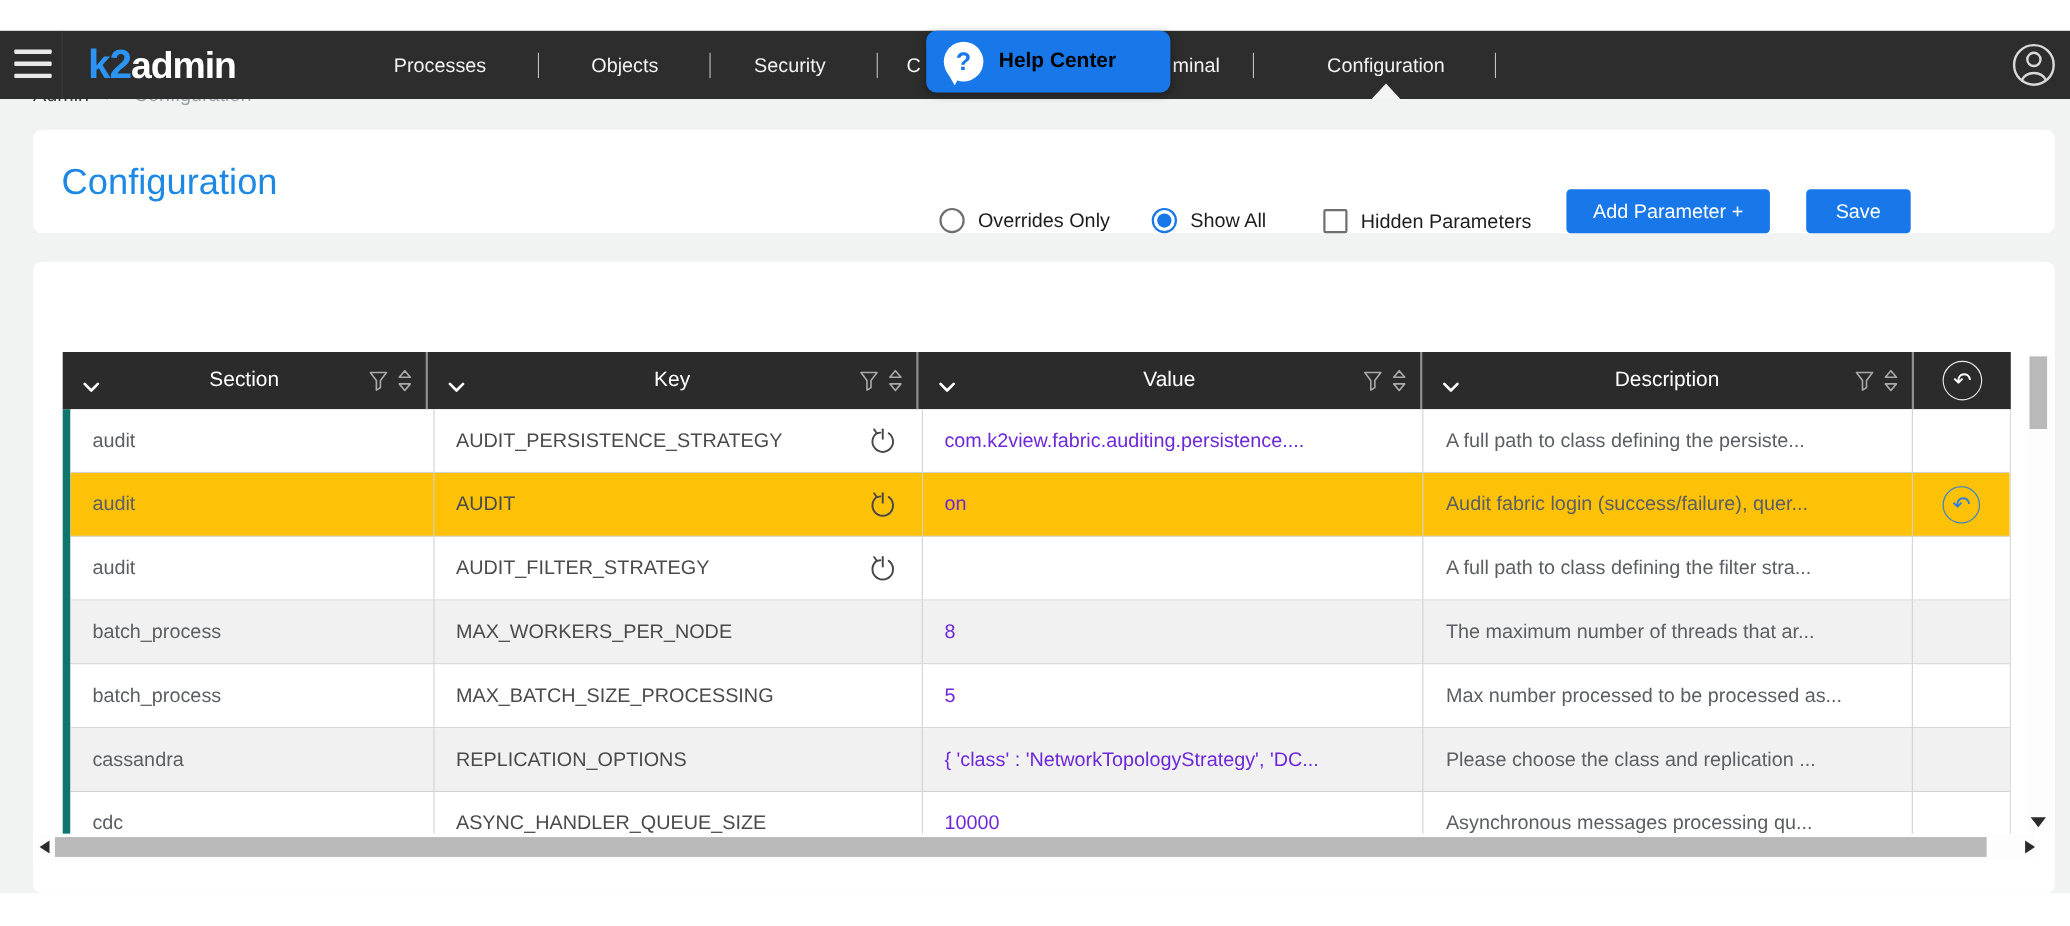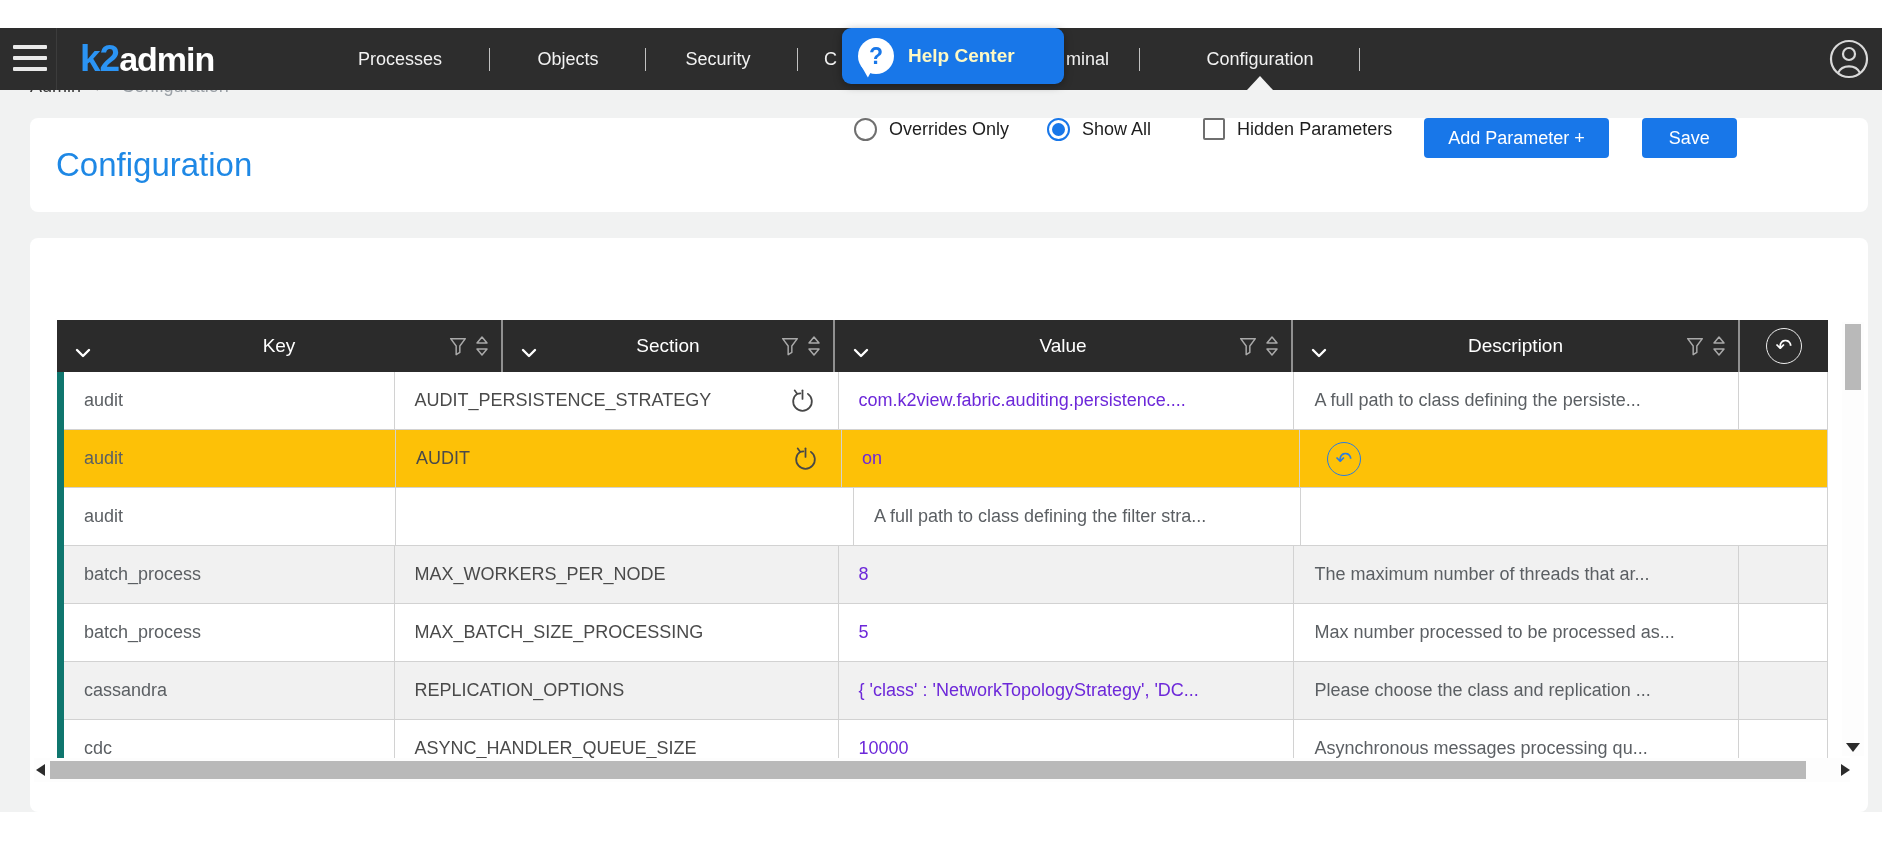--- a/index.html
+++ b/index.html
@@ -18,35 +18,35 @@
   .nav-item { position:absolute; top:0; height:62px; line-height:62px; color:#f2f2f2; font-size:18px; cursor:pointer; white-space:nowrap; }
   .nav-item.centered { transform:translateX(-50%); }
   .nav-pipe { position:absolute; top:20px; width:1px; height:23px; background:#dcdcdc; opacity:.85; }
   .notch { position:absolute; top:48px; width:0; height:0; border-left:13px solid transparent; border-right:13px solid transparent; border-bottom:14px solid #f4f4f4; }
   .help-badge { position:absolute; left:842px; top:0; width:222px; height:56px; background:#1877e9; border-radius:9px;
     display:flex; align-items:center; padding-left:16px; box-shadow:0 2px 8px rgba(0,0,0,.35); cursor:pointer; z-index:5; }
   .help-bubble { width:36px; height:36px; background:#ffffff; border-radius:50%; color:#1877e9; font-weight:bold; font-size:23px;
     display:flex; align-items:center; justify-content:center; position:relative; }
   .help-bubble:after { content:""; position:absolute; left:2px; bottom:-3px; width:0; height:0;
     border-left:9px solid transparent; border-right:3px solid transparent; border-top:10px solid #ffffff; transform:rotate(12deg); }
-  .help-label { color:#fef9c3; font-weight:bold; font-size:19px; margin-left:14px; }
+  .help-label { color:#000000; font-weight:bold; font-size:19px; margin-left:14px; }
   .avatar { position:absolute; right:12px; top:10px; width:42px; height:42px; cursor:pointer; }
 
   
   .band { position:absolute; top:62px; left:0; width:100%; height:750px; background:#f1f2f2; }
   .breadcrumb { position:absolute; top:76px; left:30px; font-size:18px; z-index:2; }
   .breadcrumb .root { color:#3a3a3a; cursor:pointer; }
   .breadcrumb .sep { color:#3a3a3a; margin:0 10px; }
   .breadcrumb .cur { color:#9aa0a6; }
 
   .card { position:absolute; left:30px; width:1838px; background:#ffffff; border-radius:8px; }
   .card1 { top:118px; height:94px; }
   .page-title { position:absolute; left:26px; top:0; height:94px; display:flex; align-items:center;
     color:#1e88e5; font-size:33px; }
-  .controls { position:absolute; left:794px; top:0; height:94px; display:flex; align-items:flex-start; }
+  .controls { position:absolute; left:794px; top:0; height:94px; display:flex; align-items:flex-end; }
   .ctl { display:flex; align-items:center; cursor:pointer; }
   .ctl-label { font-size:18px; color:#1d1d1d; margin-left:12px; }
   .radio { width:23px; height:23px; border:2px solid #6f6f6f; border-radius:50%; position:relative; background:#fff; }
   .radio.on { border-color:#1877e9; }
   .radio.on:after { content:""; position:absolute; left:3px; top:3px; width:13px; height:13px; border-radius:50%; background:#1877e9; }
   .checkbox { width:22px; height:22px; border:2px solid #6f6f6f; border-radius:2px; background:#fff; }
   .btn { height:40px; border:none; border-radius:4px; background:#1877e9; color:#ffffff; font-size:18px;
     font-family:"Liberation Sans",sans-serif; cursor:pointer; }
   .btn-add { padding:0 24px; margin-left:32px; }
   .btn-save { padding:0 27px; margin-left:33px; }
@@ -156,54 +156,54 @@
       </div>
       <button class="btn btn-add">Add Parameter +</button>
       <button class="btn btn-save">Save</button>
     </div>
   </div>
 
   <div class="card card2">
     <div class="grid">
       <div class="thead">
         <div id="head-cols" style="display:flex">
+            <div class="th col-section">
+    <span class="chev">
+      <svg width="16" height="10" viewBox="0 0 16 10">
+                  <polyline points="2,2 8,8 14,2" fill="none" stroke="#ffffff" stroke-width="2.4" stroke-linecap="round" stroke-linejoin="round"></polyline>
+                </svg>
+    </span>
+    <span class="th-label">Section</span>
+    <span class="icons">
+      <svg width="22" height="24" viewBox="0 0 24 24" style="margin-right:6px">
+        <path d="M4 4 L20 4 L14 12 L14 19 L10 21.5 L10 12 Z" fill="none" stroke="#a9a9a9" stroke-width="1.6" stroke-linejoin="round"></path>
+      </svg>
+      <svg width="14" height="24" viewBox="0 0 14 24">
+        <path d="M2 9 L7 3 L12 9 Z" fill="none" stroke="#a9a9a9" stroke-width="1.5" stroke-linejoin="round"></path>
+        <path d="M2 15 L7 21 L12 15 Z" fill="none" stroke="#a9a9a9" stroke-width="1.5" stroke-linejoin="round"></path>
+      </svg>
+    </span>
+  </div>
             <div class="th col-key">
     <span class="chev">
       <svg width="16" height="10" viewBox="0 0 16 10">
                   <polyline points="2,2 8,8 14,2" fill="none" stroke="#ffffff" stroke-width="2.4" stroke-linecap="round" stroke-linejoin="round"></polyline>
                 </svg>
     </span>
     <span class="th-label">Key</span>
     <span class="icons">
       <svg width="22" height="24" viewBox="0 0 24 24" style="margin-right:6px">
         <path d="M4 4 L20 4 L14 12 L14 19 L10 21.5 L10 12 Z" fill="none" stroke="#a9a9a9" stroke-width="1.6" stroke-linejoin="round"></path>
       </svg>
       <svg width="14" height="24" viewBox="0 0 14 24">
         <path d="M2 9 L7 3 L12 9 Z" fill="none" stroke="#a9a9a9" stroke-width="1.5" stroke-linejoin="round"></path>
         <path d="M2 15 L7 21 L12 15 Z" fill="none" stroke="#a9a9a9" stroke-width="1.5" stroke-linejoin="round"></path>
       </svg>
     </span>
   </div>
-            <div class="th col-section">
-    <span class="chev">
-      <svg width="16" height="10" viewBox="0 0 16 10">
-                  <polyline points="2,2 8,8 14,2" fill="none" stroke="#ffffff" stroke-width="2.4" stroke-linecap="round" stroke-linejoin="round"></polyline>
-                </svg>
-    </span>
-    <span class="th-label">Section</span>
-    <span class="icons">
-      <svg width="22" height="24" viewBox="0 0 24 24" style="margin-right:6px">
-        <path d="M4 4 L20 4 L14 12 L14 19 L10 21.5 L10 12 Z" fill="none" stroke="#a9a9a9" stroke-width="1.6" stroke-linejoin="round"></path>
-      </svg>
-      <svg width="14" height="24" viewBox="0 0 14 24">
-        <path d="M2 9 L7 3 L12 9 Z" fill="none" stroke="#a9a9a9" stroke-width="1.5" stroke-linejoin="round"></path>
-        <path d="M2 15 L7 21 L12 15 Z" fill="none" stroke="#a9a9a9" stroke-width="1.5" stroke-linejoin="round"></path>
-      </svg>
-    </span>
-  </div>
             <div class="th col-value">
     <span class="chev">
       <svg width="16" height="10" viewBox="0 0 16 10">
                   <polyline points="2,2 8,8 14,2" fill="none" stroke="#ffffff" stroke-width="2.4" stroke-linecap="round" stroke-linejoin="round"></polyline>
                 </svg>
     </span>
     <span class="th-label">Value</span>
     <span class="icons">
       <svg width="22" height="24" viewBox="0 0 24 24" style="margin-right:6px">
         <path d="M4 4 L20 4 L14 12 L14 19 L10 21.5 L10 12 Z" fill="none" stroke="#a9a9a9" stroke-width="1.6" stroke-linejoin="round"></path>
@@ -258,26 +258,35 @@
     <div class="td col-section">audit</div>
     <div class="td td-key col-key">
       <span>AUDIT</span>
       <svg width="27" height="27" viewBox="0 0 26 26">
         <path d="M7.8 6.6 A 9 9 0 1 0 18.2 6.6" fill="none" stroke="#474747" stroke-width="1.7" stroke-linecap="round"></path>
         <path d="M13 3.2 L13 11.5" fill="none" stroke="#474747" stroke-width="1.7" stroke-linecap="round"></path>
         <path d="M5.4 3.2 L7.8 6.6 L11 6.1" fill="none" stroke="#474747" stroke-width="1.6" stroke-linecap="round" stroke-linejoin="round"></path>
       </svg>
     </div>
     <div class="td td-value col-value">on</div>
+    <div class="td col-desc">Audit fabric login (success/failure), quer...</div>
     <div class="td td-action col-action">
       <button class="circle-undo undo-row">↶</button>
     </div>
   </div>
             <div class="tr">
     <div class="td col-section">audit</div>
+    <div class="td td-key col-key">
+      <span>AUDIT_FILTER_STRATEGY</span>
+      <svg width="27" height="27" viewBox="0 0 26 26">
+        <path d="M7.8 6.6 A 9 9 0 1 0 18.2 6.6" fill="none" stroke="#474747" stroke-width="1.7" stroke-linecap="round"></path>
+        <path d="M13 3.2 L13 11.5" fill="none" stroke="#474747" stroke-width="1.7" stroke-linecap="round"></path>
+        <path d="M5.4 3.2 L7.8 6.6 L11 6.1" fill="none" stroke="#474747" stroke-width="1.6" stroke-linecap="round" stroke-linejoin="round"></path>
+      </svg>
+    </div>
     <div class="td td-value col-value"></div>
     <div class="td col-desc">A full path to class defining the filter stra...</div>
     <div class="td td-action col-action">
       <button class="circle-undo undo-row" style="visibility: hidden;">↶</button>
     </div>
   </div>
             <div class="tr stripe">
     <div class="td col-section">batch_process</div>
     <div class="td td-key col-key">
       <span>MAX_WORKERS_PER_NODE</span>

